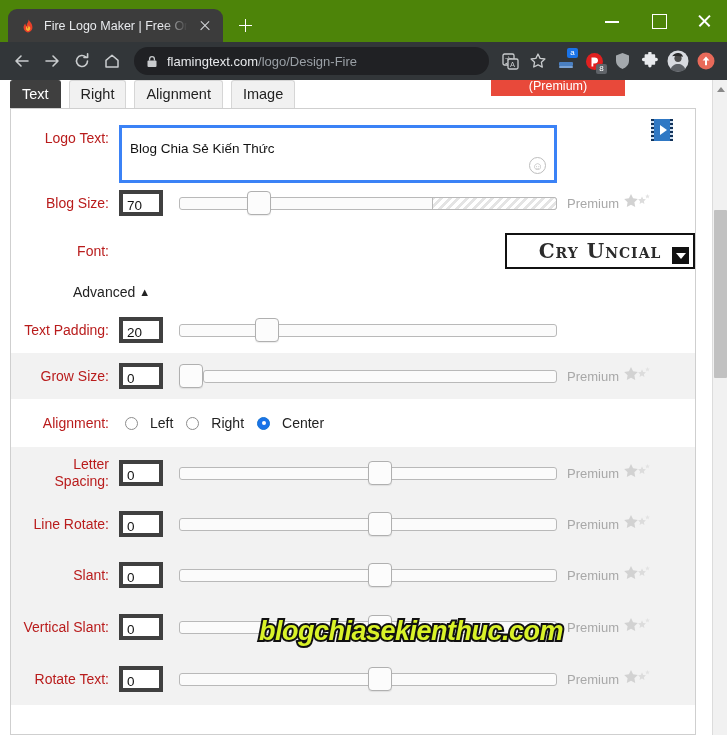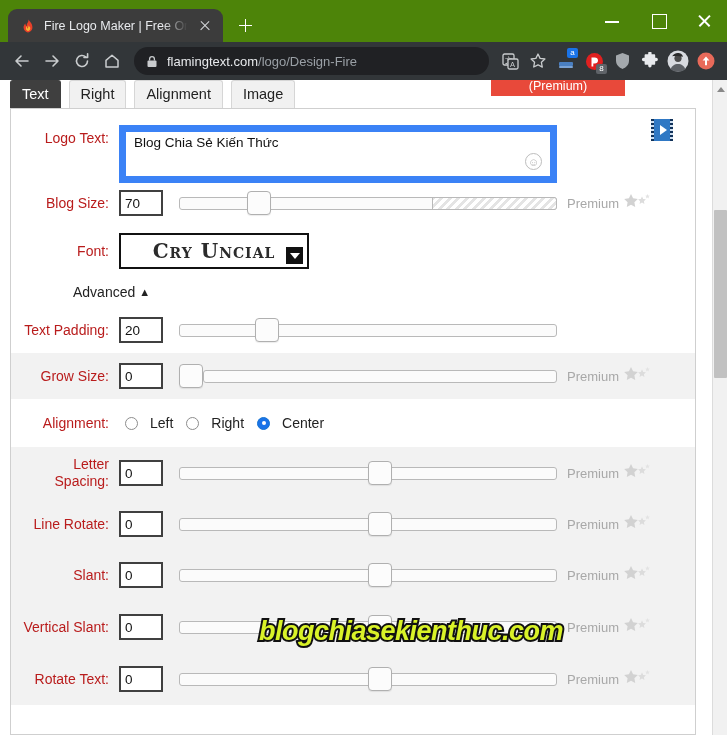--- a/index.html
+++ b/index.html
@@ -115,21 +115,21 @@
 
   
   .row { display:flex; align-items:center; position:relative; }
   .row.premium { background:#f2f2f2; }
   .lbl {
     width: 108px; text-align:right; padding-right:10px; font-size:14px; color:#b91c1c;
     flex:none; line-height:17px;
   }
   .lbl.two { line-height:17px; }
   .numbox {
-    width: 44px; height: 26px; border:2px solid #404040; background:#fff;
+    width: 44px; height: 26px; border:4px solid #404040; background:#fff;
     font-size:13.5px; padding:0 4px; line-height:24px; color:#111; flex:none;
   }
 
   .slider { position:relative; height:26px; flex:1; margin-left:16px; margin-right:6px; }
   .track {
     position:absolute; top:7px; left:0; right:0; height:13px;
     background:#fbfbfb; border:1px solid #b9b9b9; border-radius:3px;
   }
   .track-hatch {
     position:absolute; top:7px; height:13px; border:1px solid #b9b9b9; border-radius:0 3px 3px 0;
@@ -142,22 +142,22 @@
   }
 
   .premium-tag {
     width: 96px; flex:none; display:flex; align-items:center; gap:2px;
     font-size:13px; color:#a8a8a8; padding-left:4px;
   }
 
   
   .ta-wrap { position:relative; flex:1; margin-left:0; }
   .textarea {
-    width: 438px; height: 58px; border:7px solid #3b82f6; background:#fff;
-    font-size:13.5px; color:#111; padding:3px 8px; position:relative;
+    width: 438px; height: 58px; border:3px solid #3b82f6; background:#fff;
+    font-size:13.5px; color:#111; padding:13px 8px; position:relative;
   }
   .smiley {
     position:absolute; right:8px; bottom:6px; width:17px; height:17px;
     border:1px solid #bdbdbd; border-radius:50%; color:#b5b5b5; font-size:11px;
     display:flex; align-items:center; justify-content:center;
   }
 
   .video-icon {
     position:absolute; right:22px; top:10px; width:22px; height:22px;
     background:#2f78c4; border-radius:2px;
@@ -370,21 +370,21 @@
           <span>
             <svg width="30" height="20" viewBox="0 0 30 20">
                 <path d="M10 1l2.1 4.3 4.7.7-3.4 3.3.8 4.7L10 11.8 5.8 14l.8-4.7L3.2 6l4.7-.7z" fill="#d2d2d2"></path>
                 <path d="M21 3.5l1.2 2.4 2.7.4-2 1.9.5 2.7-2.4-1.3-2.4 1.3.5-2.7-2-1.9 2.7-.4z" fill="#dcdcdc"></path>
                 <path d="M26.5 1l.7 1.5 1.6.2-1.2 1.1.3 1.6-1.4-.8-1.4.8.3-1.6-1.2-1.1 1.6-.2z" fill="#e3e3e3"></path>
               </svg>
           </span>
         </div>
       </div>
 
-      <div class="row" style="height:52px;">
+      <div class="row" style="height:52px;justify-content:space-between;">
         <div class="lbl">Font:</div>
         <div class="fontsel">
           <span class="fontsel-text">Cry Uncial</span>
           <span class="fontsel-arrow"></span>
         </div>
       </div>
 
       <div class="row" style="height:30px;">
         <div class="advanced">
           <span>Advanced</span>

